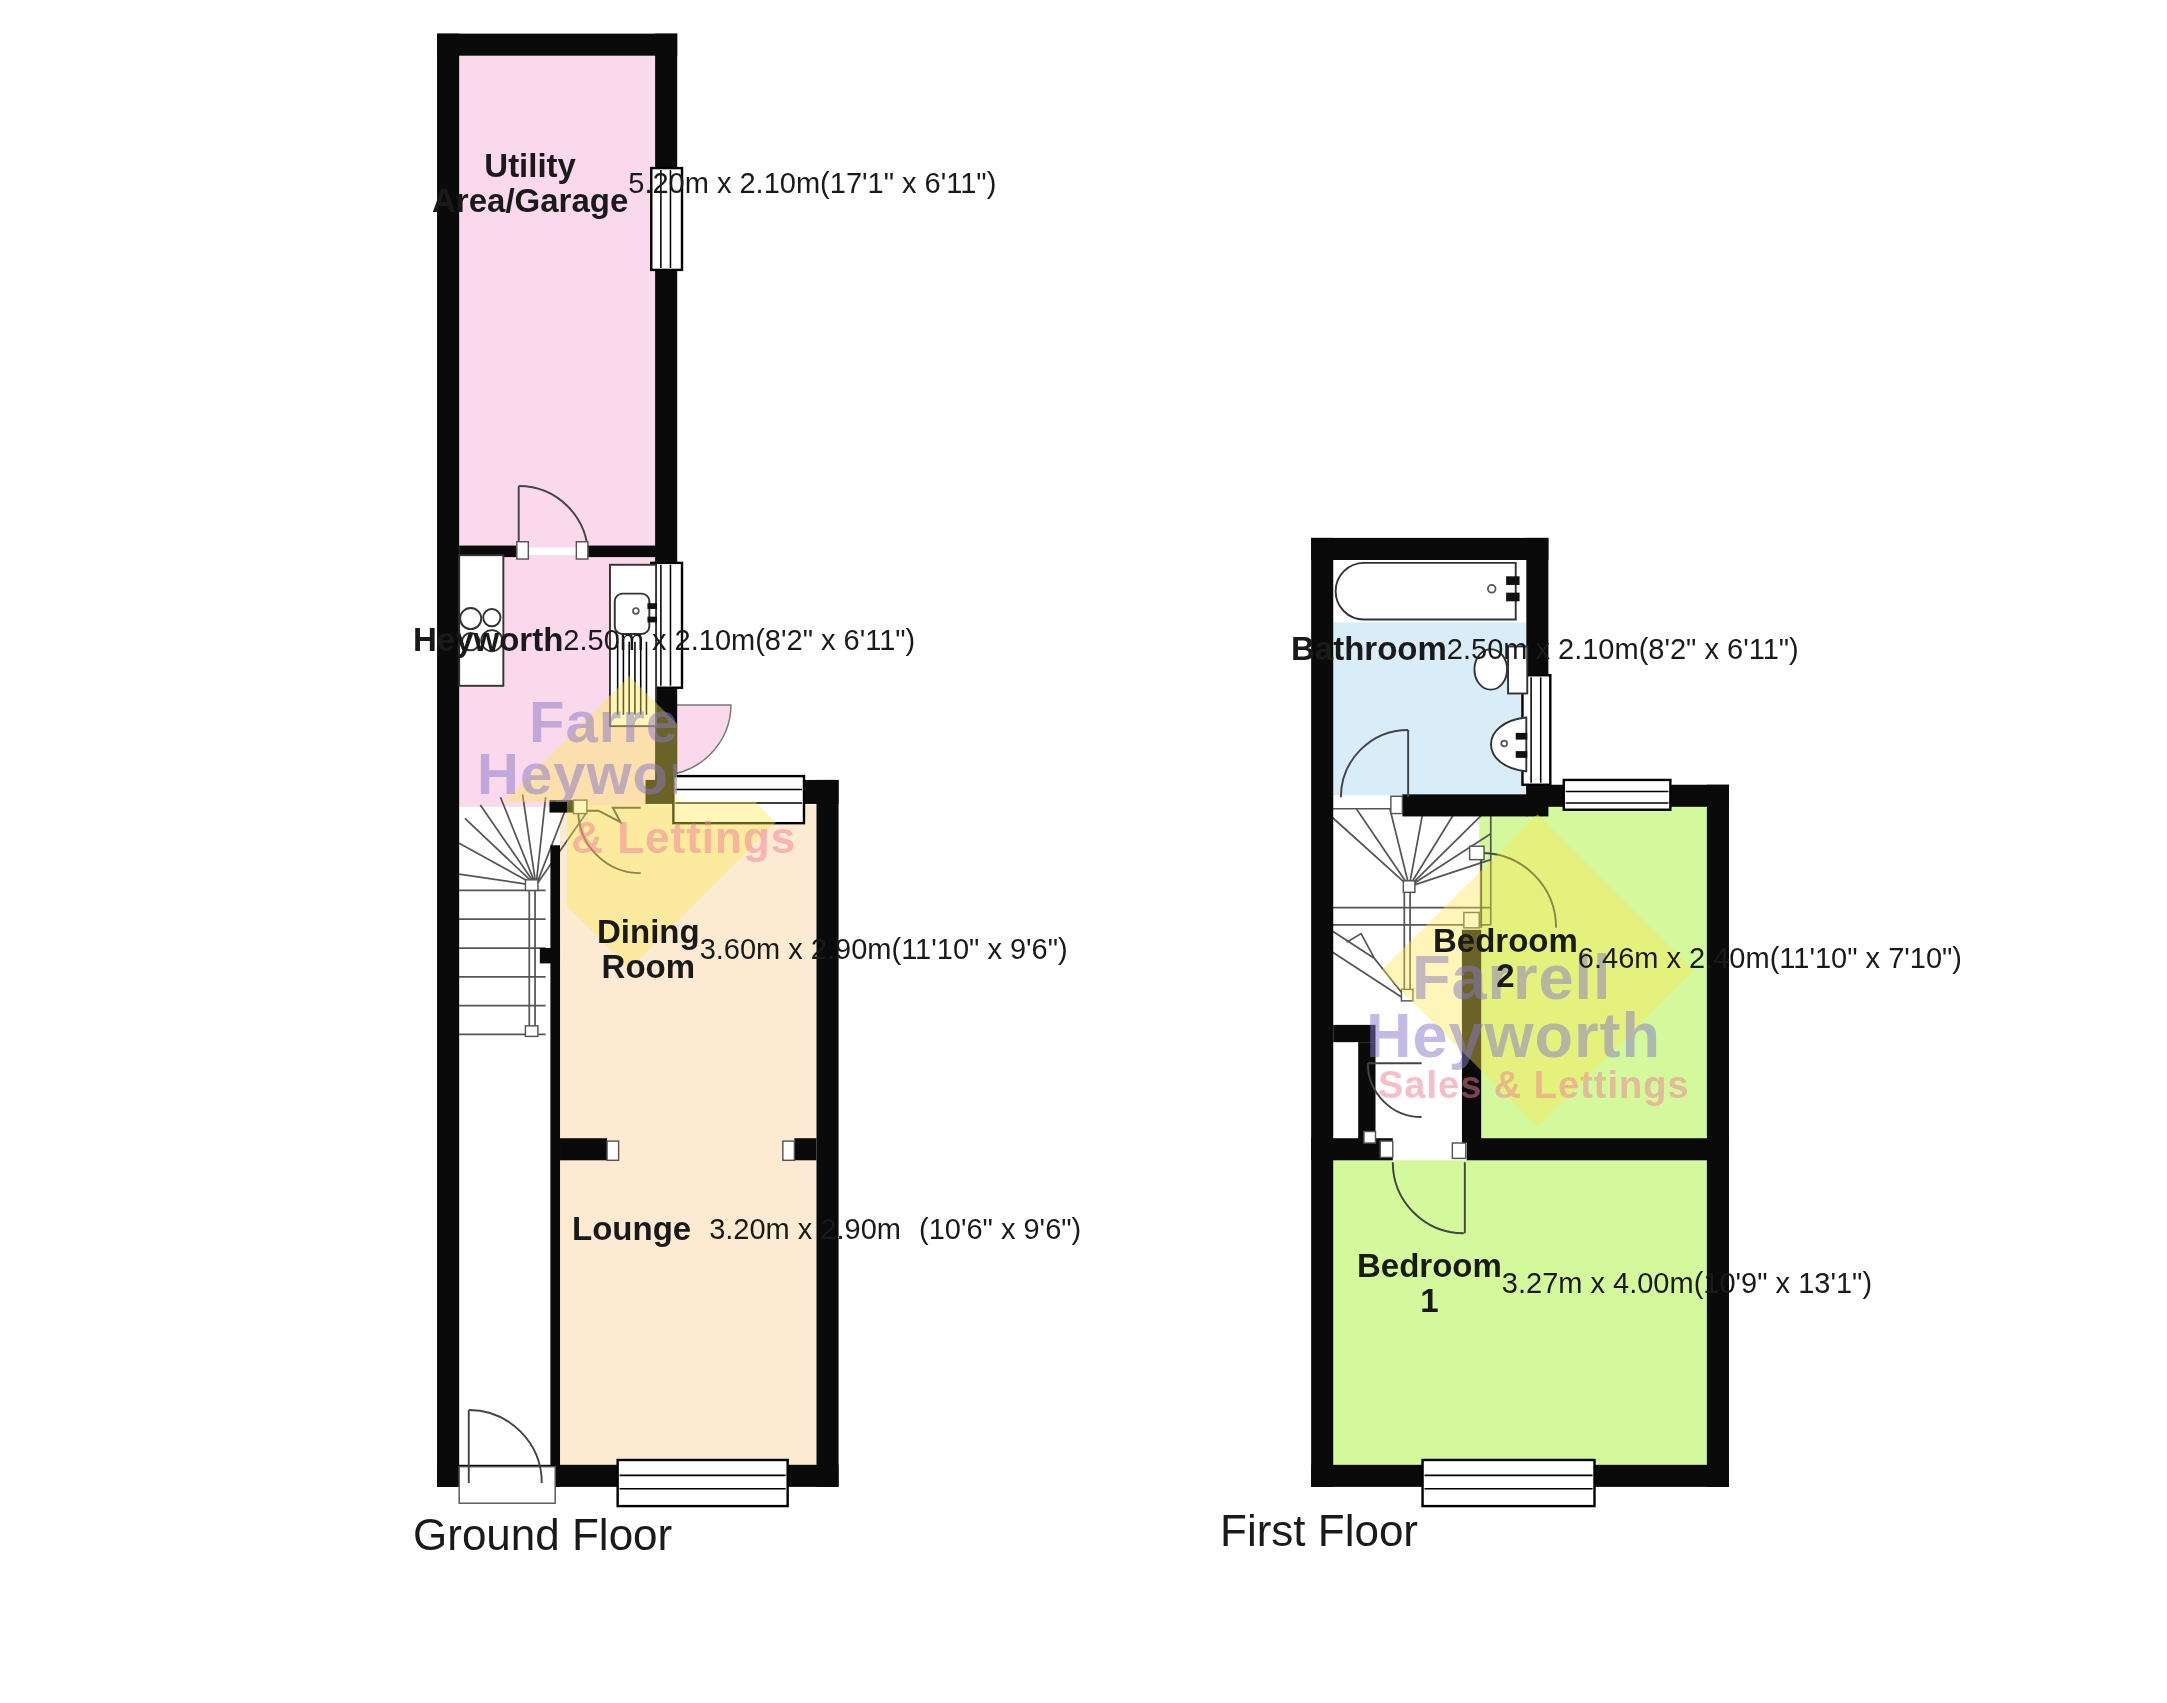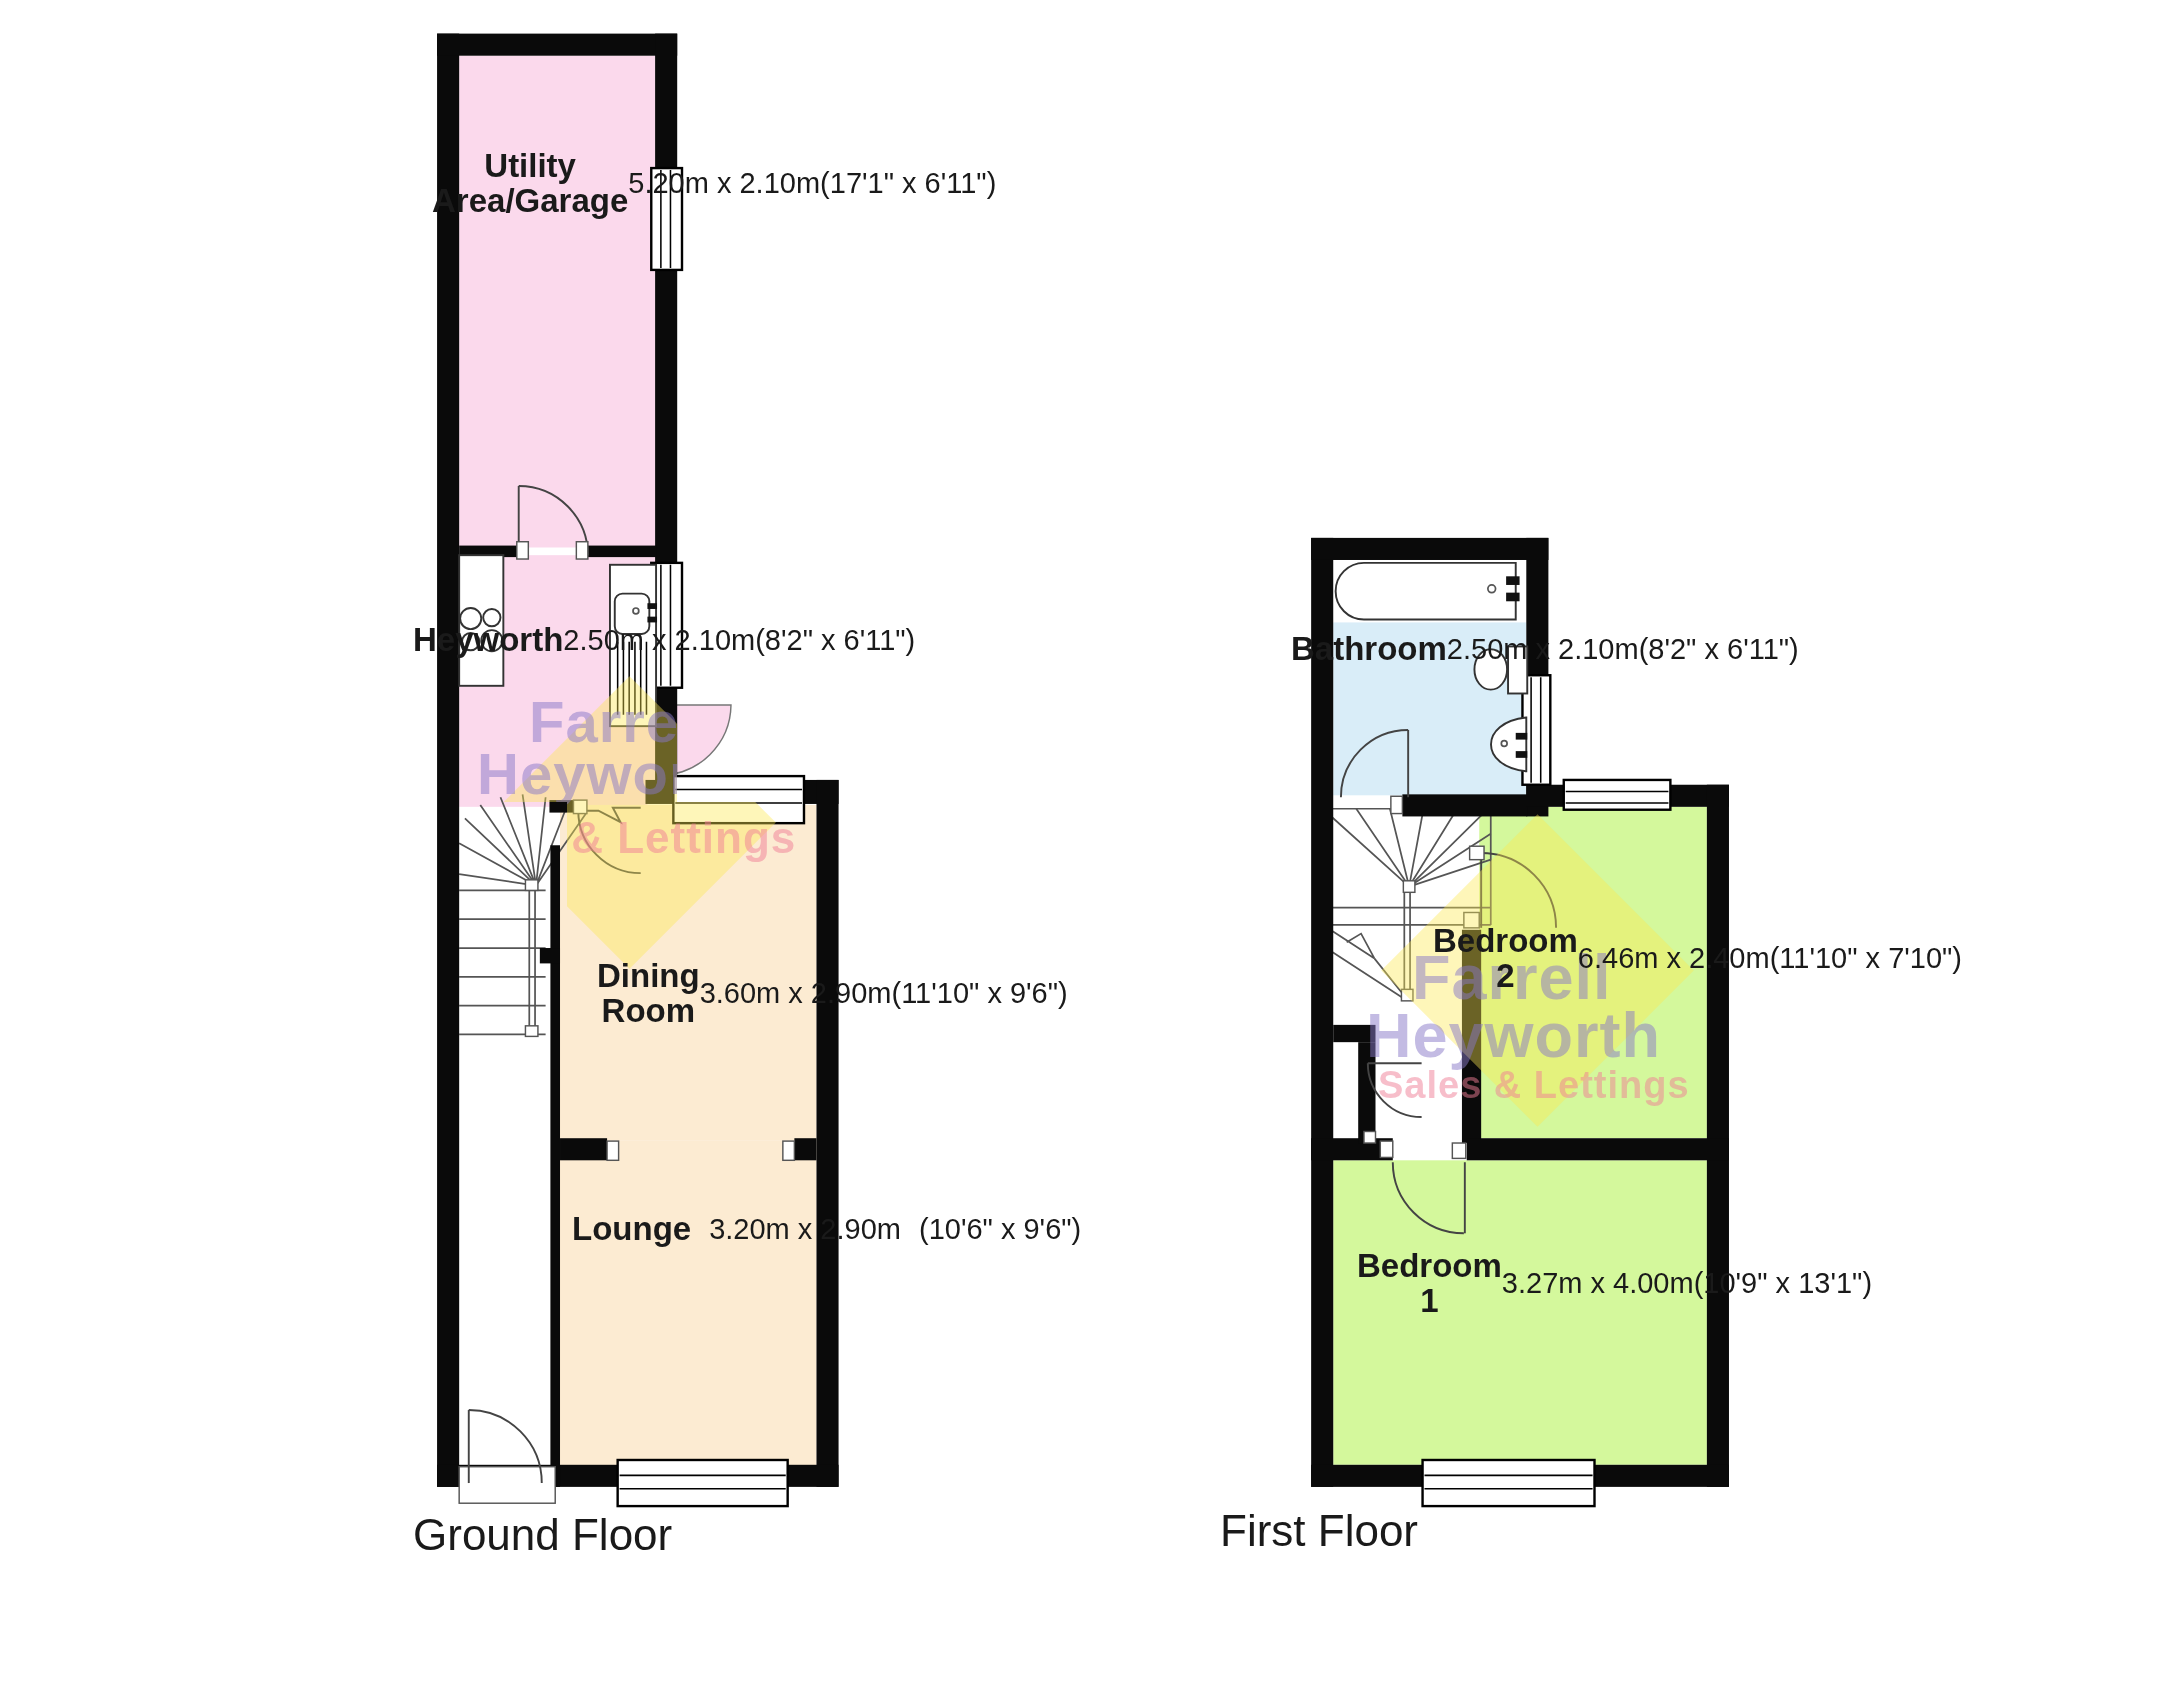--- a/index.html
+++ b/index.html
@@ -241,21 +241,21 @@
     <div class="room-dim">5.20m x 2.10m</div>
     <div class="room-dim">(17'1" x 6'11")</div>
   </div>
 
   <div class="room-label" style="left:413px;top:623px;width:288px;">
     <div class="room-name">Heyworth</div>
     <div class="room-dim">2.50m x 2.10m</div>
     <div class="room-dim">(8'2" x 6'11")</div>
   </div>
 
-  <div class="room-label" style="left:597px;top:915px;width:183px;margin-top:44px;">
+  <div class="room-label" style="left:597px;top:915px;width:183px;">
     <div class="room-name">Dining Room</div>
     <div class="room-dim">3.60m x 2.90m</div>
     <div class="room-dim">(11'10" x 9'6")</div>
   </div>
 
   <div class="room-label" style="left:572px;top:1212px;width:250px;gap:18px;">
     <div class="room-name">Lounge</div>
     <div class="room-dim">3.20m x 2.90m</div>
     <div class="room-dim">(10'6" x 9'6")</div>
   </div>

